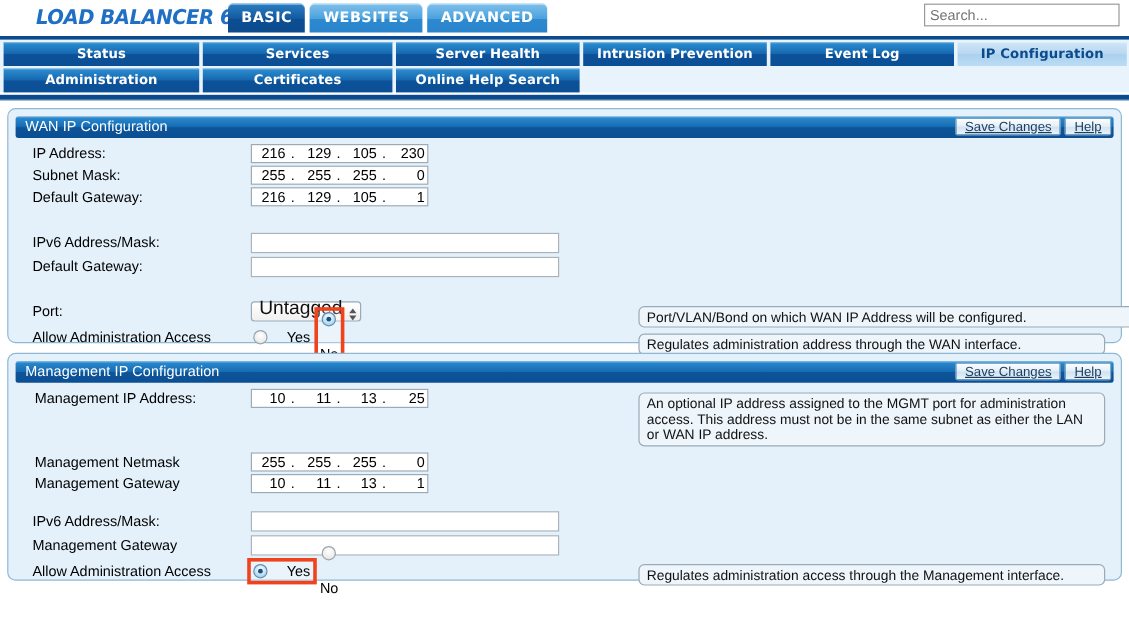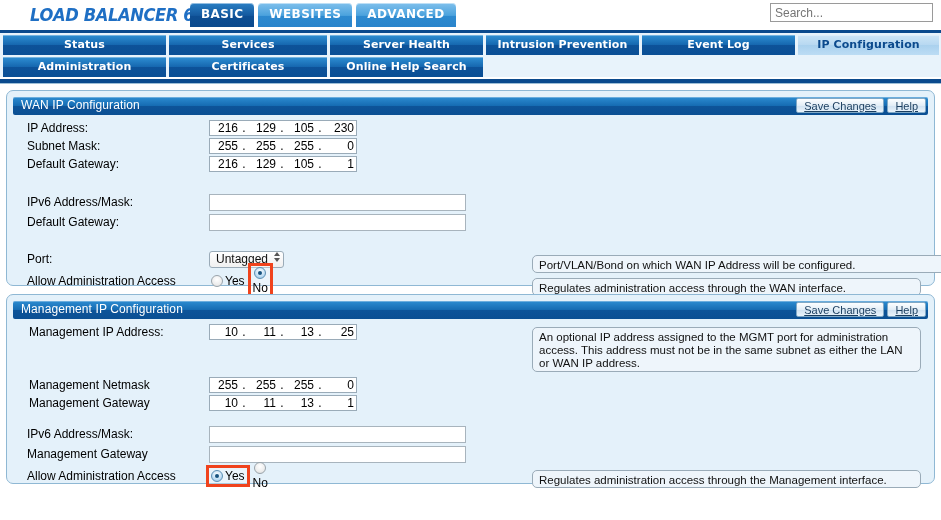--- a/index.html
+++ b/index.html
@@ -231,29 +231,29 @@
     height: 17px;
     box-sizing: border-box;
     outline: none;
     font-family: "Liberation Sans", sans-serif;
     font-size: 12px;
     padding: 0 3px;
   }
 
   .selectwrap {
     display: inline-flex;
-    align-items: flex-start;
+    align-items: flex-end;
     height: 17px;
     border: 1px solid #9aabb8;
     border-radius: 3px;
     background: linear-gradient(to bottom, #ffffff 0%, #f0f0f0 100%);
     padding: 0 3px 0 6px;
     box-sizing: border-box;
     cursor: pointer;
-    font-size: 12px;
+    font-size: 16px;
   }
   .selectwrap .arrows {
     display: inline-flex;
     flex-direction: column;
     margin-left: 6px;
     line-height: 0;
   }
   .selectwrap .arrows i {
     display: block;
     width: 0; height: 0;
@@ -261,21 +261,21 @@
     border-right: 3px solid transparent;
   }
   .selectwrap .arrows i.up { border-bottom: 4px solid #555; margin-bottom: 2px; }
   .selectwrap .arrows i.dn { border-top: 4px solid #555; }
 
   
   .radio-group { display: inline-flex; align-items: center; }
   .radio-item {
     display: inline-flex;
     align-items: center;
-    gap: 2px;
+    gap: 16px;
     cursor: pointer;
     padding: 1px 2px;
   }
   .radio-item + .radio-item { margin-left: 4px; flex-direction: column; }
   .rd {
     width: 12px; height: 12px;
     border-radius: 50%;
     border: 1px solid #9aa4ab;
     background: radial-gradient(circle at 50% 35%, #ffffff 0%, #ededed 60%, #d8d8d8 100%);
     box-sizing: border-box;
@@ -433,21 +433,21 @@
             <span class="rtext">Yes</span>
           </label>
           <label class="radio-item hl-box">
             <span class="rd on"></span>
             <span class="rtext">No</span>
           </label>
         </div>
       </div>
 
       <div class="helpbox" style="left:525px; top:136px; width:431px; height:18px;">Port/VLAN/Bond on which WAN IP Address will be configured.</div>
-      <div class="helpbox" style="left:525px; top:159px; width:389px; height:18px;">Regulates administration access through the WAN interface.</div>
+      <div class="helpbox" style="left:525px; top:159px; width:389px; height:18px;">Regulates administration address through the WAN interface.</div>
     </div>
   </div>
 
   <div class="panel" style="height:190px">
     <div class="panel-head">
       <div class="panel-title">Management IP Configuration</div>
       <div class="panel-head-btns">
         <div class="hbtn">Save Changes</div>
         <div class="hbtn">Help</div>
       </div>

